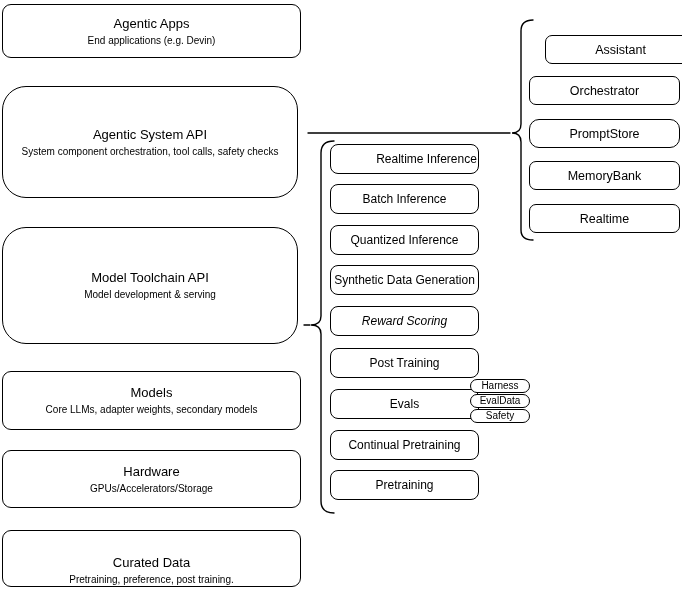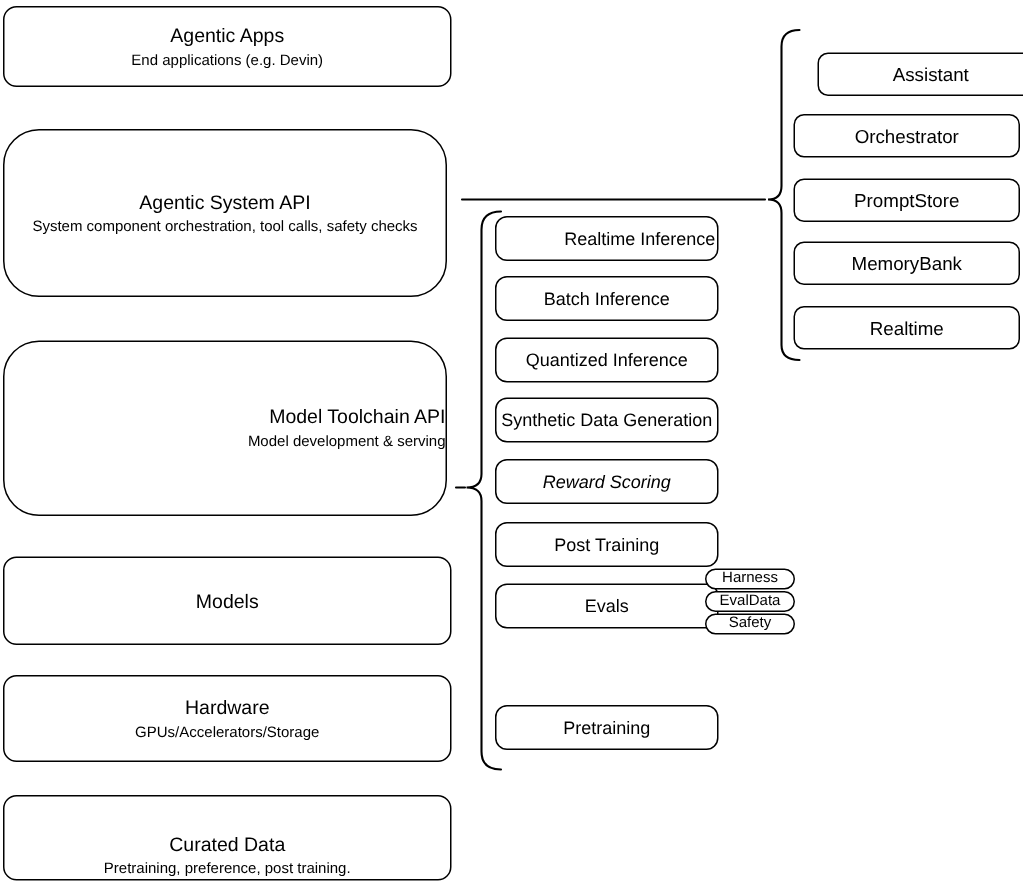--- a/index.html
+++ b/index.html
@@ -101,27 +101,28 @@
   <div class="node layer big" style="top:86px; height:112px;">
     <div class="t">Agentic System API</div>
     <div class="s">System component orchestration, tool calls, safety checks</div>
   </div>
 
   <div class="node layer" style="top:4px; height:54px;">
     <div class="t">Agentic Apps</div>
     <div class="s">End applications (e.g. Devin)</div>
   </div>
 
-  <div class="node layer big" style="top:227px; height:117px;align-items:flex-end;">
+  <div class="node layer big" style="top:227px; height:117px;">
     <div class="t">Model Toolchain API</div>
     <div class="s">Model development &amp; serving</div>
   </div>
 
   <div class="node layer" style="top:371px; height:59px;text-align:right;">
     <div class="t">Models</div>
+    <div class="s">Core LLMs, adapter weights, secondary models</div>
   </div>
 
   <div class="node layer" style="top:450px; height:58px;">
     <div class="t">Hardware</div>
     <div class="s">GPUs/Accelerators/Storage</div>
   </div>
 
   <div class="node layer" style="top:530px; height:57px;justify-content:flex-end;">
     <div class="t">Curated Data</div>
     <div class="s">Pretraining, preference, post training.</div>
@@ -141,41 +142,44 @@
   </div>
   <div class="node mid" style="top:306px;font-style:italic;">
     <span>Reward Scoring</span>
   </div>
   <div class="node mid" style="top:348px;">
     <span>Post Training</span>
   </div>
   <div class="node mid" style="top:389px;">
     <span>Evals</span>
   </div>
+  <div class="node mid" style="top:430px;">
+    <span>Continual Pretraining</span>
+  </div>
   <div class="node mid" style="top:470px;">
     <span>Pretraining</span>
   </div>
 
   <div class="node pill" style="top:379px;">
     <span>Harness</span>
   </div>
   <div class="node pill" style="top:394px;">
     <span>EvalData</span>
   </div>
   <div class="node pill" style="top:409px;">
     <span>Safety</span>
   </div>
 
   <div class="node comp" style="top:35px;margin-left:16px;">
     <span>Assistant</span>
   </div>
   <div class="node comp" style="top:76px;">
     <span>Orchestrator</span>
   </div>
-  <div class="node comp" style="top:119px;">
+  <div class="node comp" style="top:119px;border-radius:10px;">
     <span>PromptStore</span>
   </div>
   <div class="node comp" style="top:161px;">
     <span>MemoryBank</span>
   </div>
   <div class="node comp" style="top:204px;">
     <span>Realtime</span>
   </div>
 
 </div>

